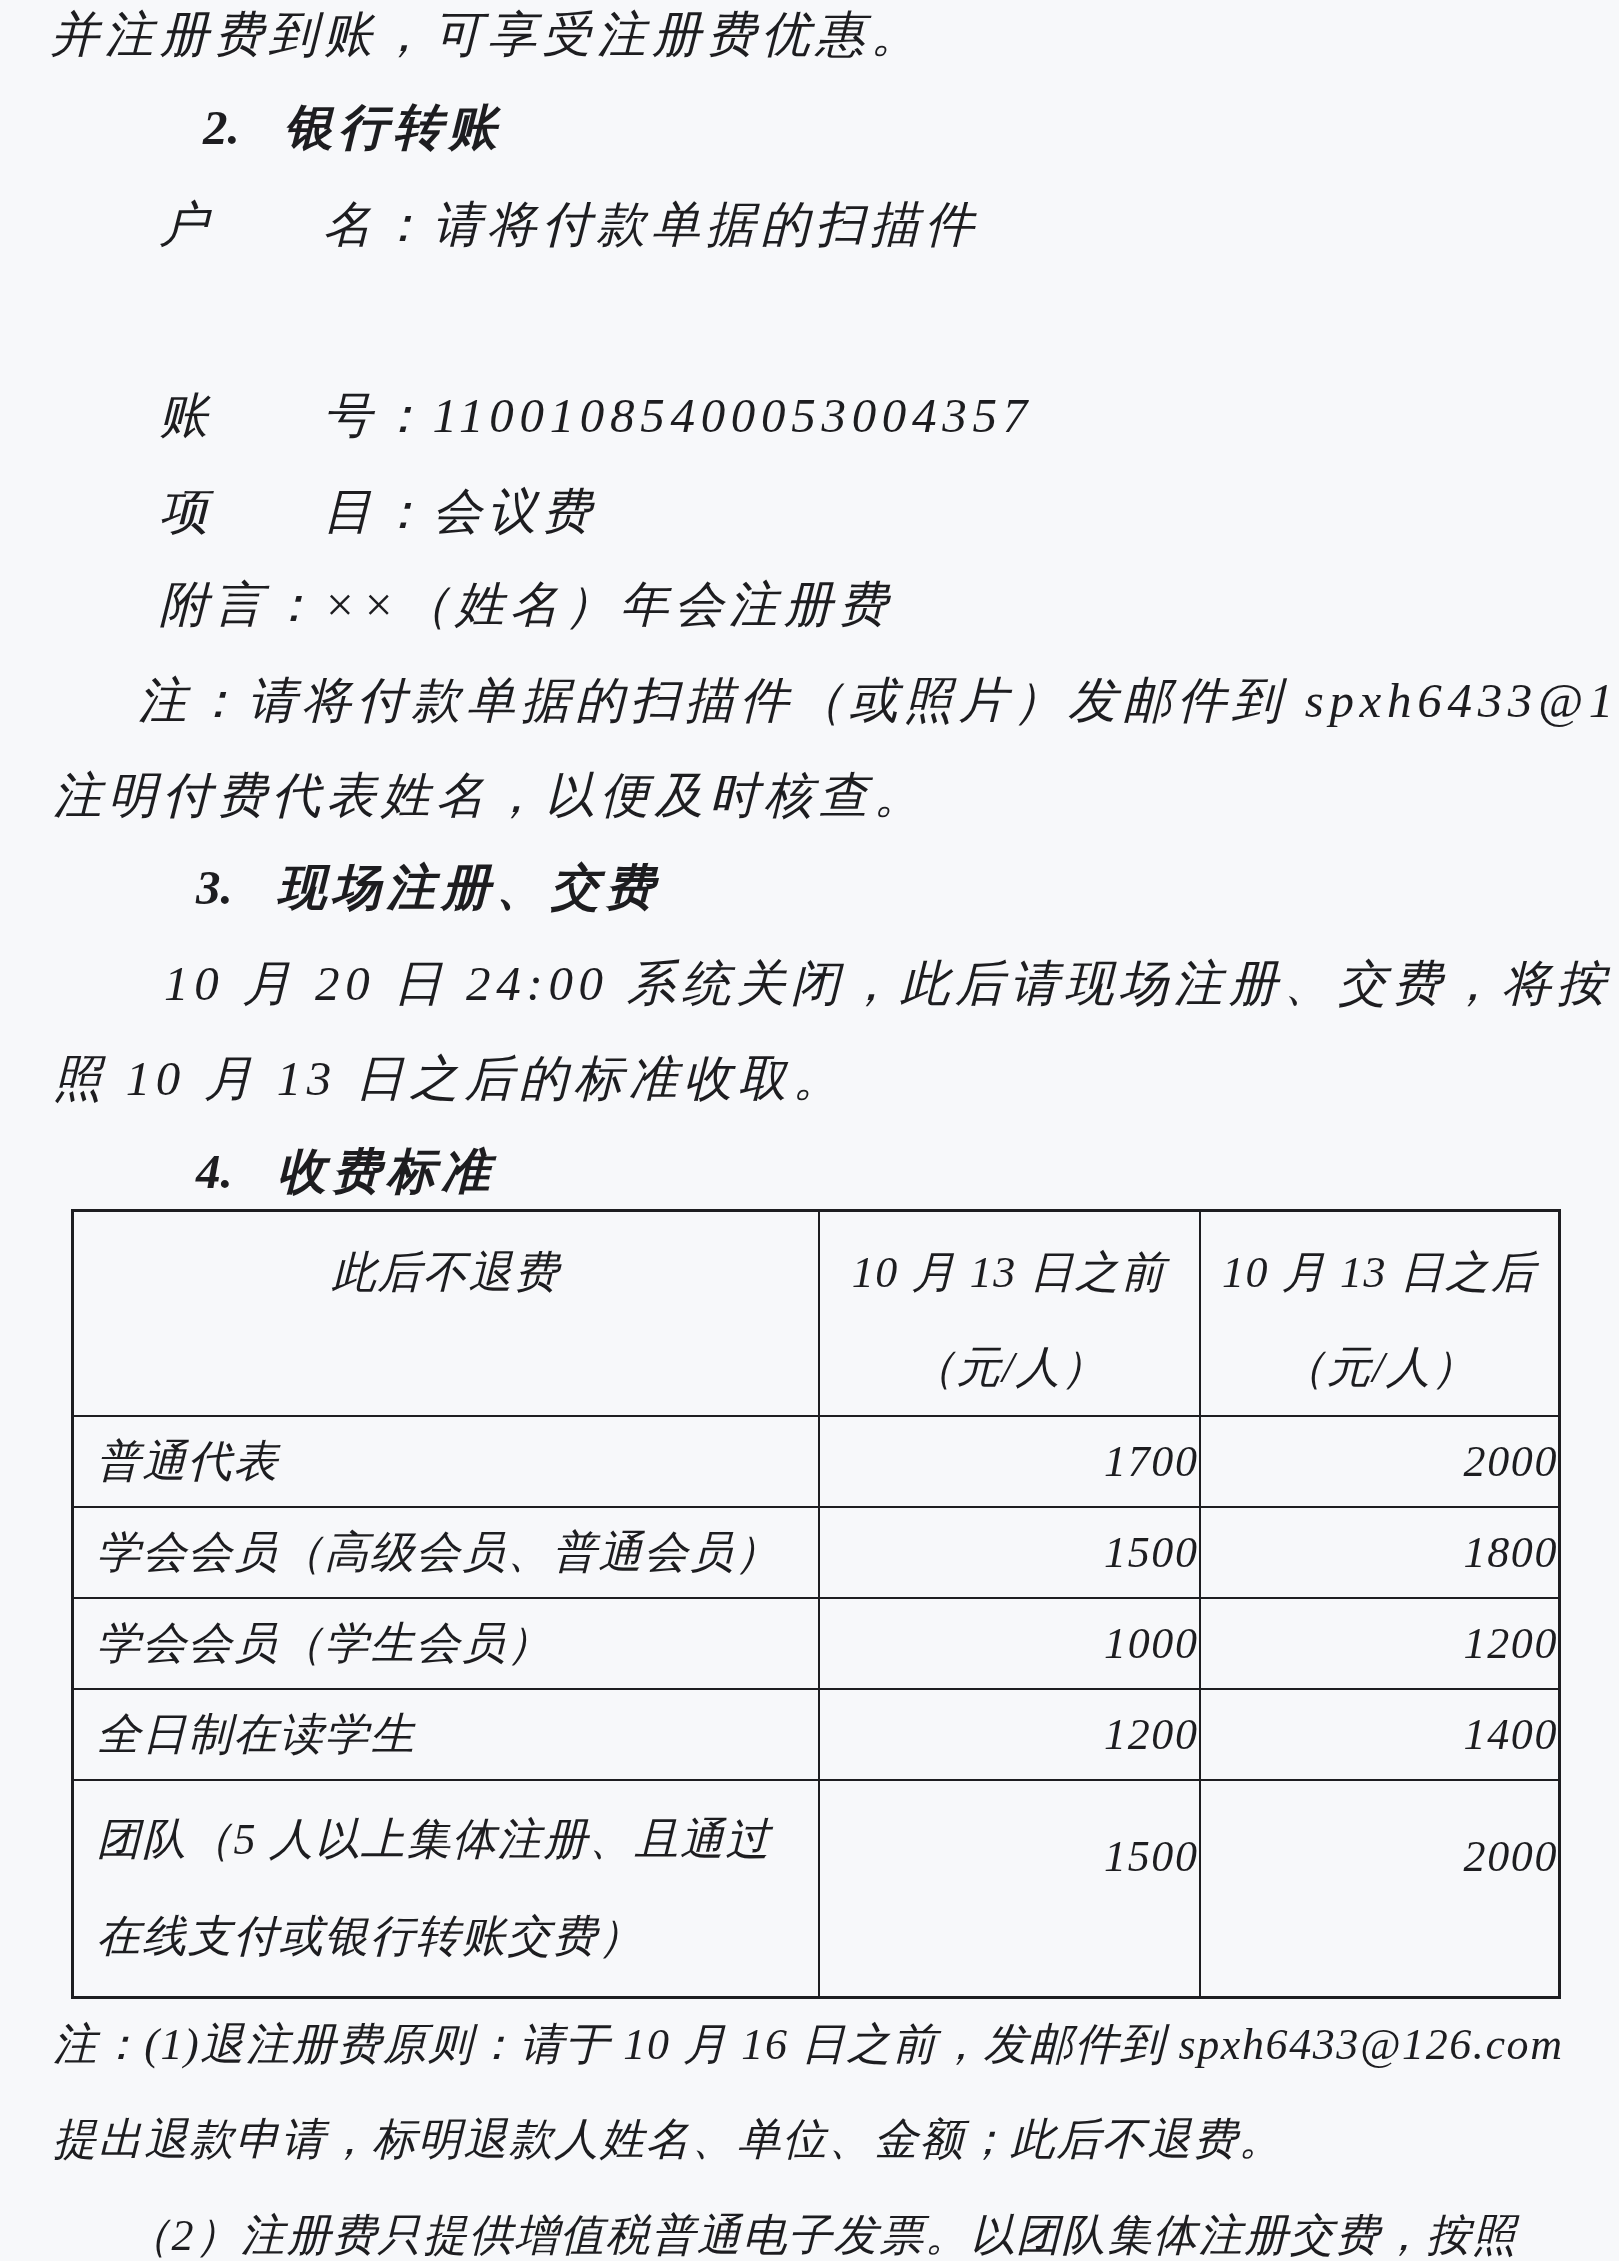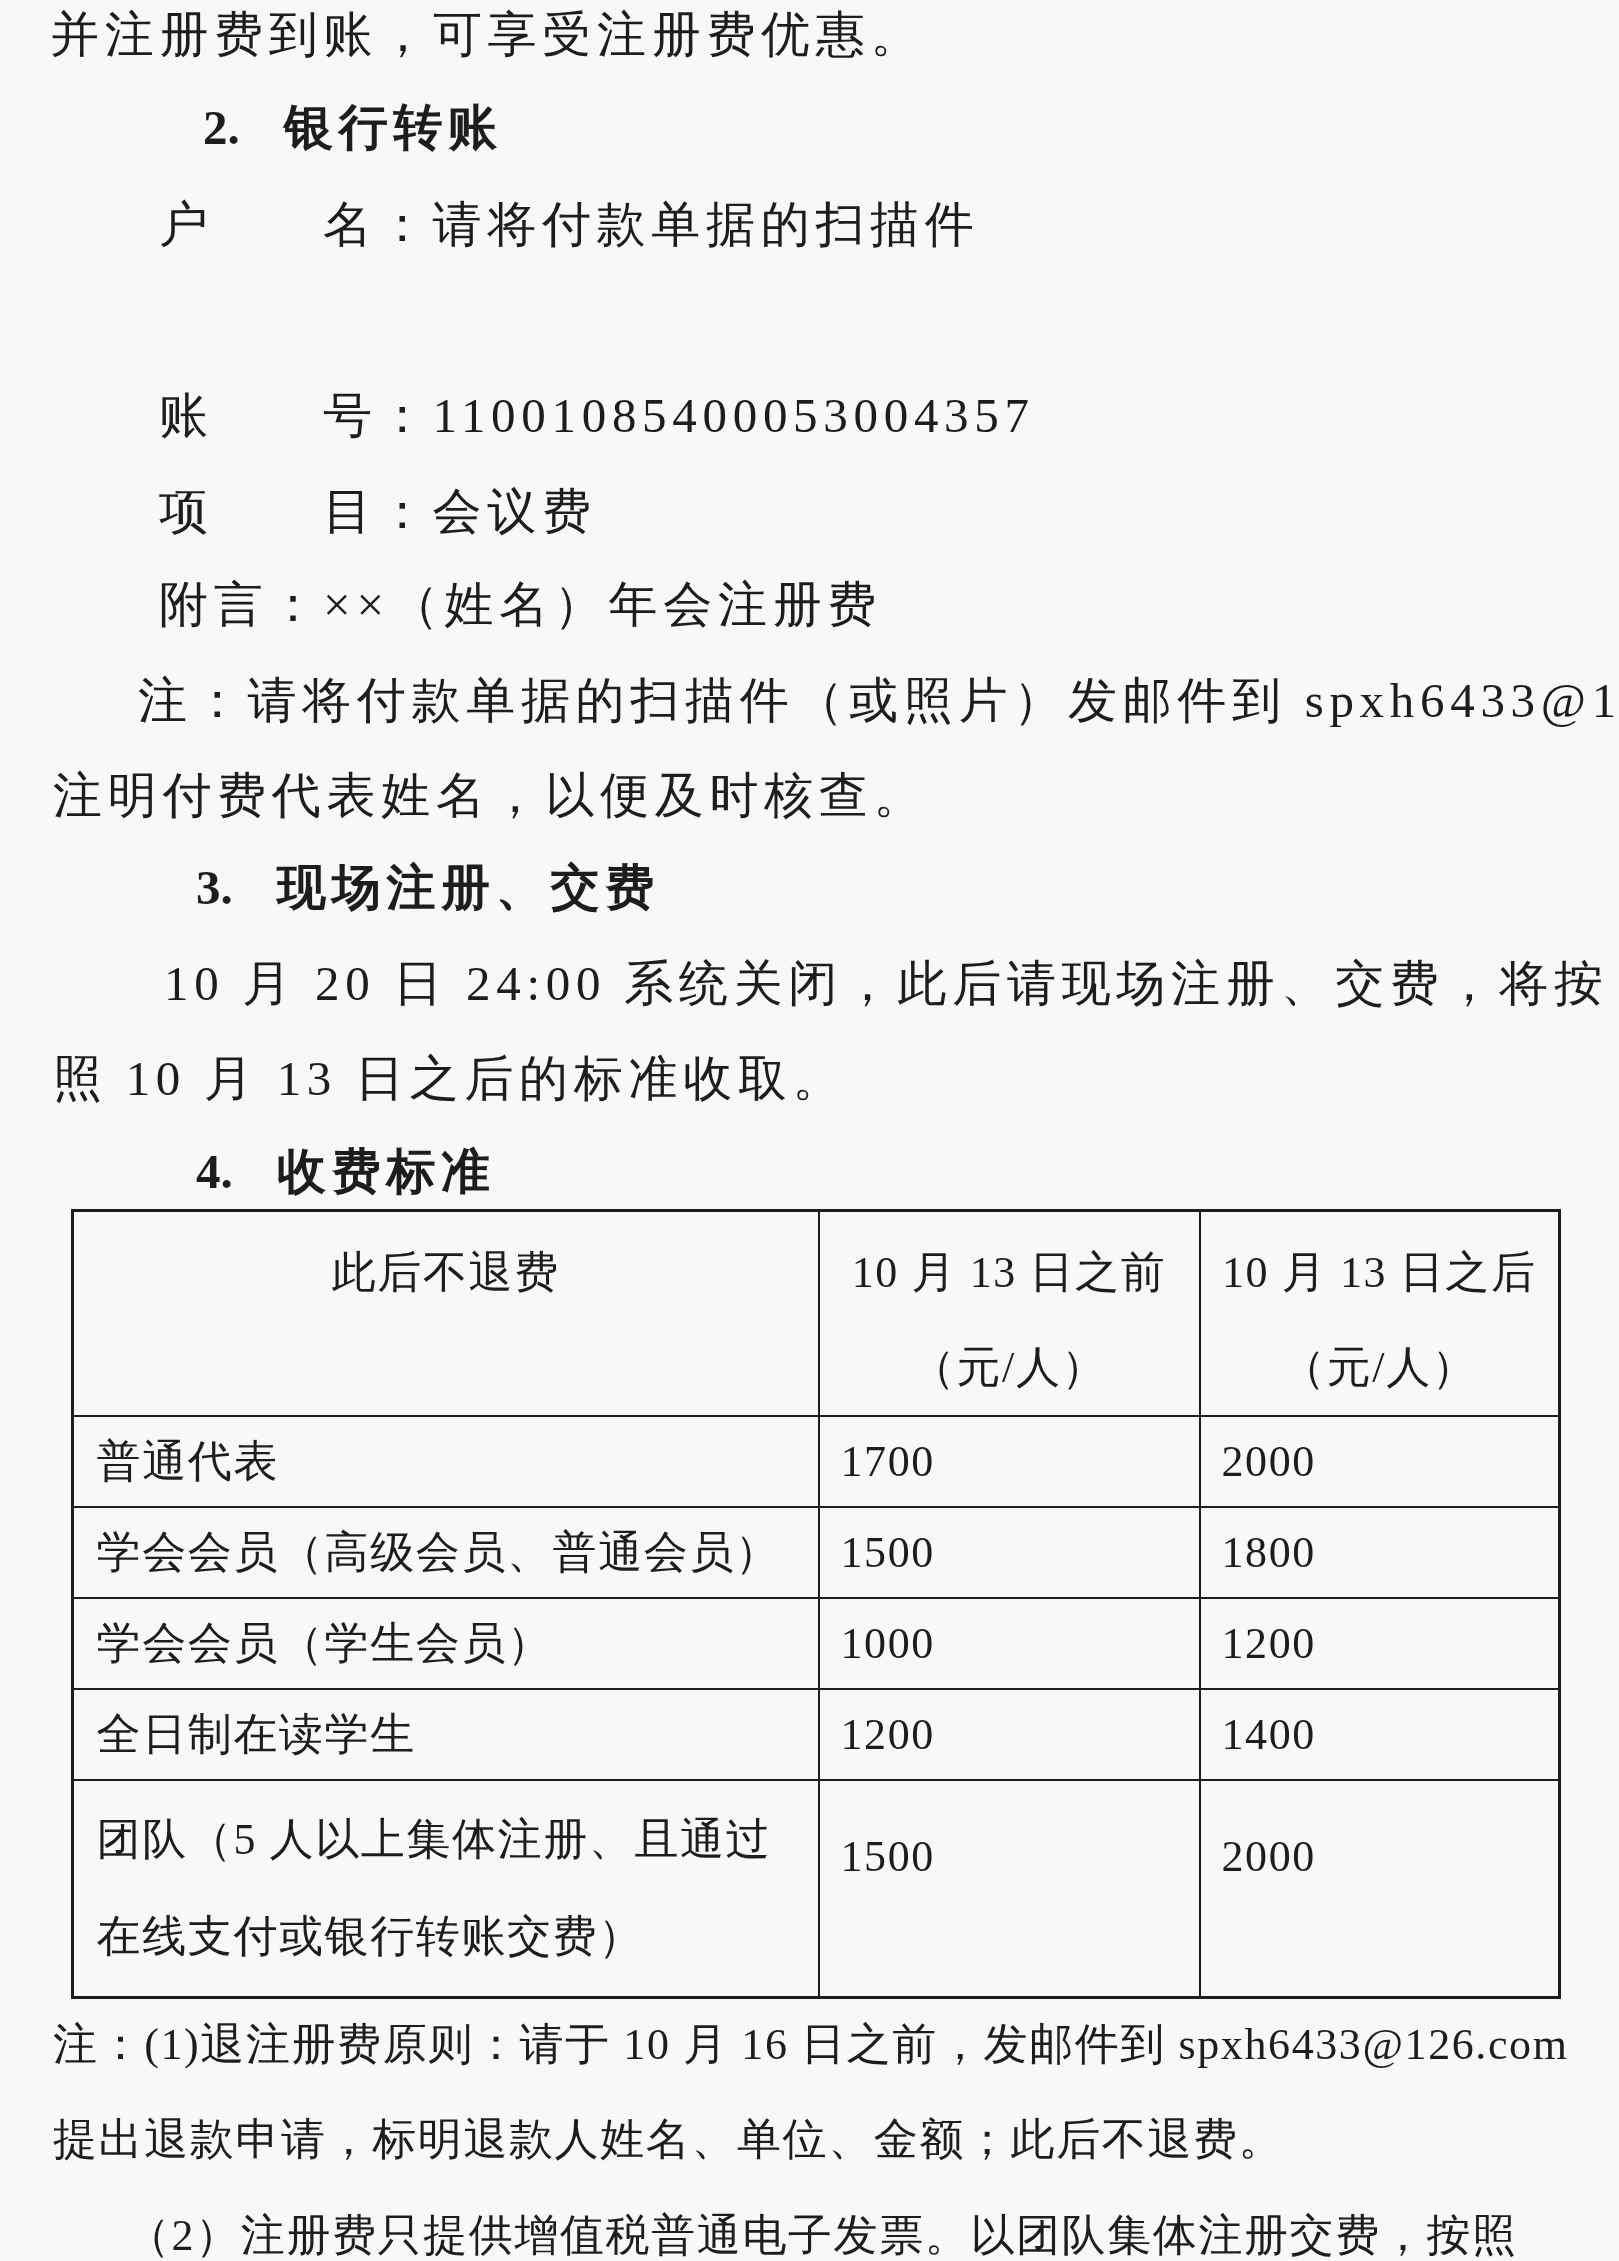--- a/index.html
+++ b/index.html
@@ -4,20 +4,21 @@
 <style>
   html,body{margin:0;padding:0;background:#dedee2;}
   .page{
     position:relative;
     width:1620px;height:2261px;
     margin:0 auto;
     background:#f7f8fa;
     overflow:hidden;
     font-family:"Liberation Serif","DejaVu Serif",serif;
     color:#1d1d20;
+    font-style:italic;
   }
   .tline{
     position:absolute;
     white-space:pre;
     font-size:49px;
     letter-spacing:5.7px;
     line-height:56px;
   }
   .heading{font-weight:700;margin-left:44px;}
   .hno{display:inline-block;width:81px;letter-spacing:normal;}
@@ -30,21 +31,21 @@
     border:3.2px solid #1e1e21;
   }
   .fee th,.fee td{
     border:2.4px solid #1e1e21;
     font-weight:400;
     padding:0;
   }
   .fee th{vertical-align:top;padding-top:13px;}
   .hline{display:block;height:95px;line-height:95px;text-align:center;}
   .fee td.lbl{padding-left:22.6px;vertical-align:middle;text-align:left;border-radius:18px;}
-  .fee td.val{padding-left:21px;vertical-align:middle;text-align:left;}
+  .fee td.val{padding-left:21px;vertical-align:middle;text-align:right;}
   tr.rhead{height:191px;}
   tr.rbody{height:91px;}
   tr.rlast{height:217px;}
   td.multiline{white-space:pre-line;line-height:97px;}
   tr.rlast td.val{vertical-align:top;padding-top:50px;}
 </style>
 </head>
 <body>
 
 <div class="page">

